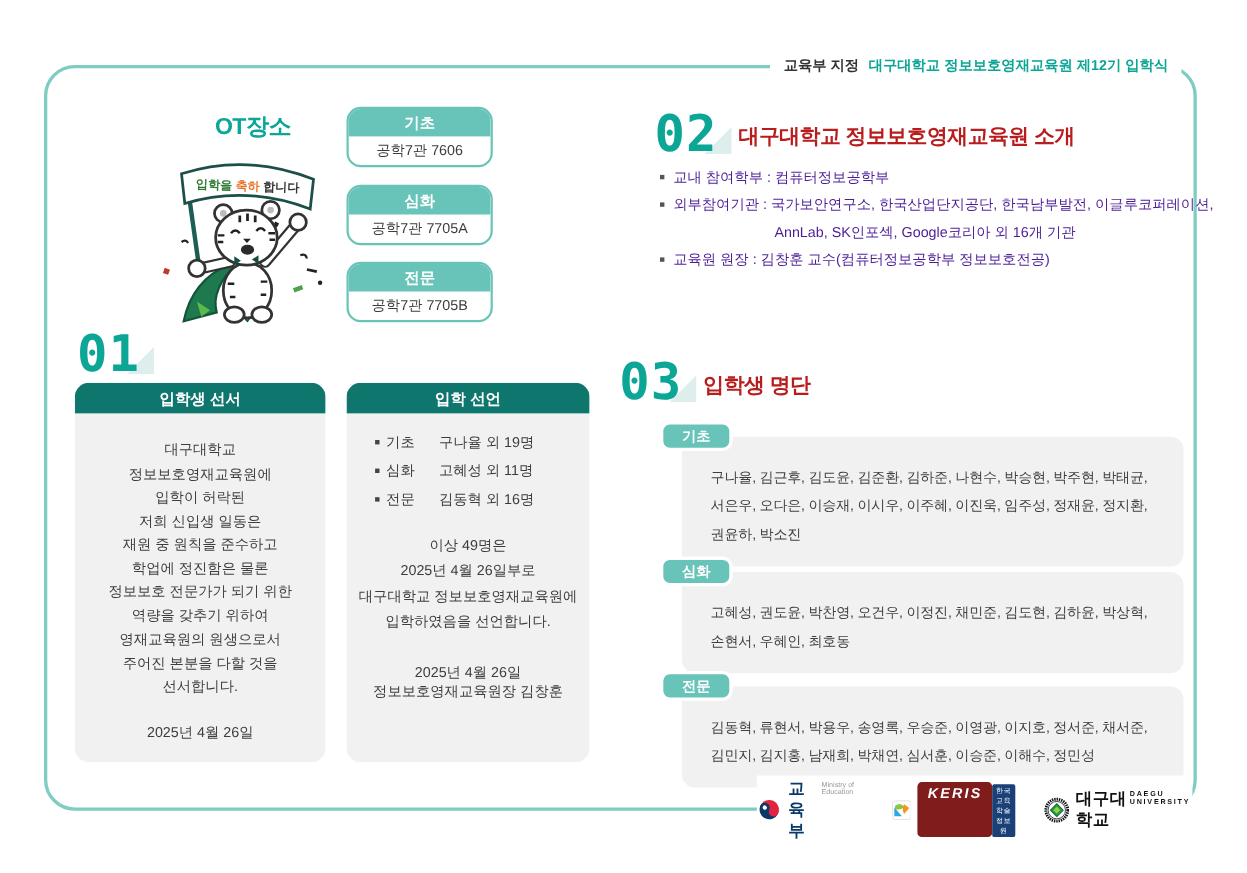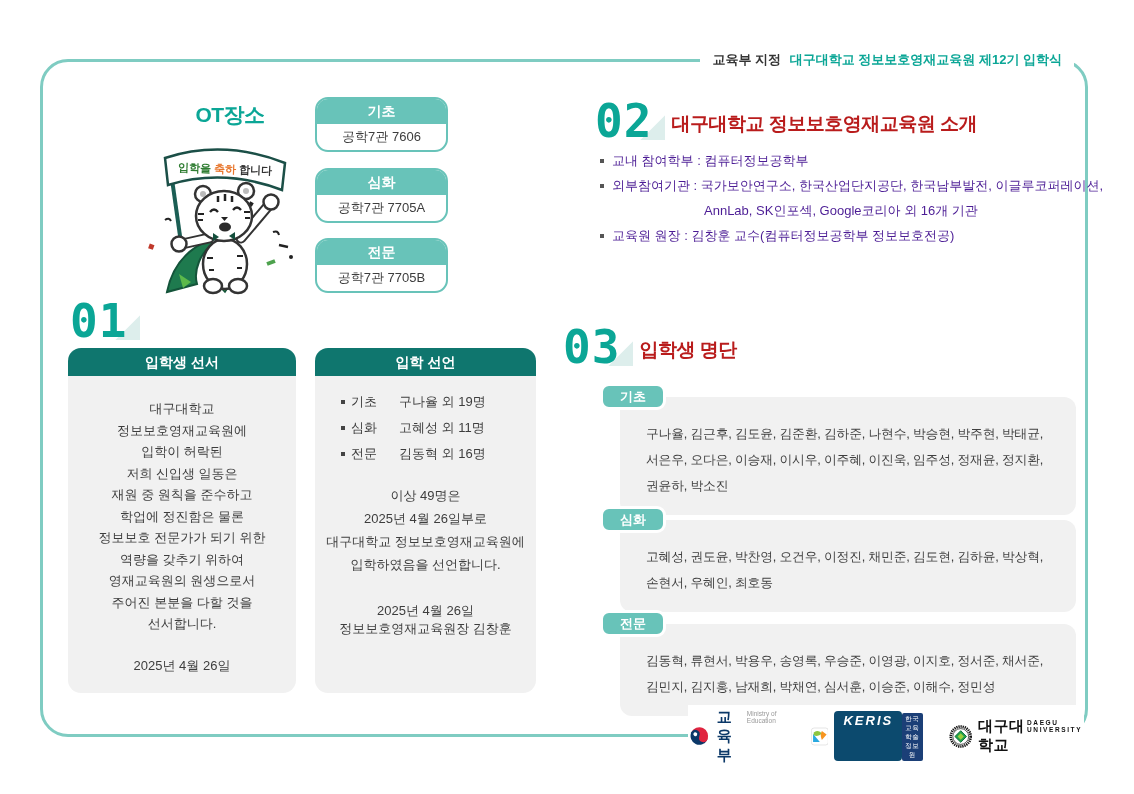--- a/index.html
+++ b/index.html
@@ -79,21 +79,21 @@
                background:#f1f1f1; border-radius:12px; padding:24px 16px 16px 26px;
                font-size:12.8px; line-height:26px; color:#3f3f3f; letter-spacing:-0.2px; }
 
   
   .footer { position:absolute; left:688px; top:705px; width:396px; height:62px; background:#fff;
             z-index:2; display:flex; align-items:center; justify-content:center; gap:26px; }
   .logo { display:flex; align-items:center; gap:6px; }
   .logo-col { display:flex; flex-direction:row; justify-content:flex-start; }
   .moe-name { font-size:15px; font-weight:bold; color:#0b3868; letter-spacing:1px; }
   .moe-sub { font-size:6.5px; color:#999; margin-top:2px; }
-  .keris-word { background:#0c4a6e; color:#fff; font-weight:bold; font-style:italic;
+  .keris-word { background:#7f1d1d; color:#fff; font-weight:bold; font-style:italic;
                 font-size:13px; letter-spacing:2px; border-radius:4px; padding:2px 9px; text-align:center; }
   .keris-sub { background:#1b3f77; color:#fff; font-size:6.5px; text-align:center;
                margin-top:2px; padding:1.5px 2px; border-radius:2px; letter-spacing:0.5px; }
   .daegu-name { font-size:15px; font-weight:bold; color:#111; letter-spacing:0.5px; }
   .daegu-sub { font-size:6.5px; font-weight:bold; color:#111; letter-spacing:1.6px; margin-top:2px; }
 </style>
 </head>
 <body>
 
 <div class="page">

